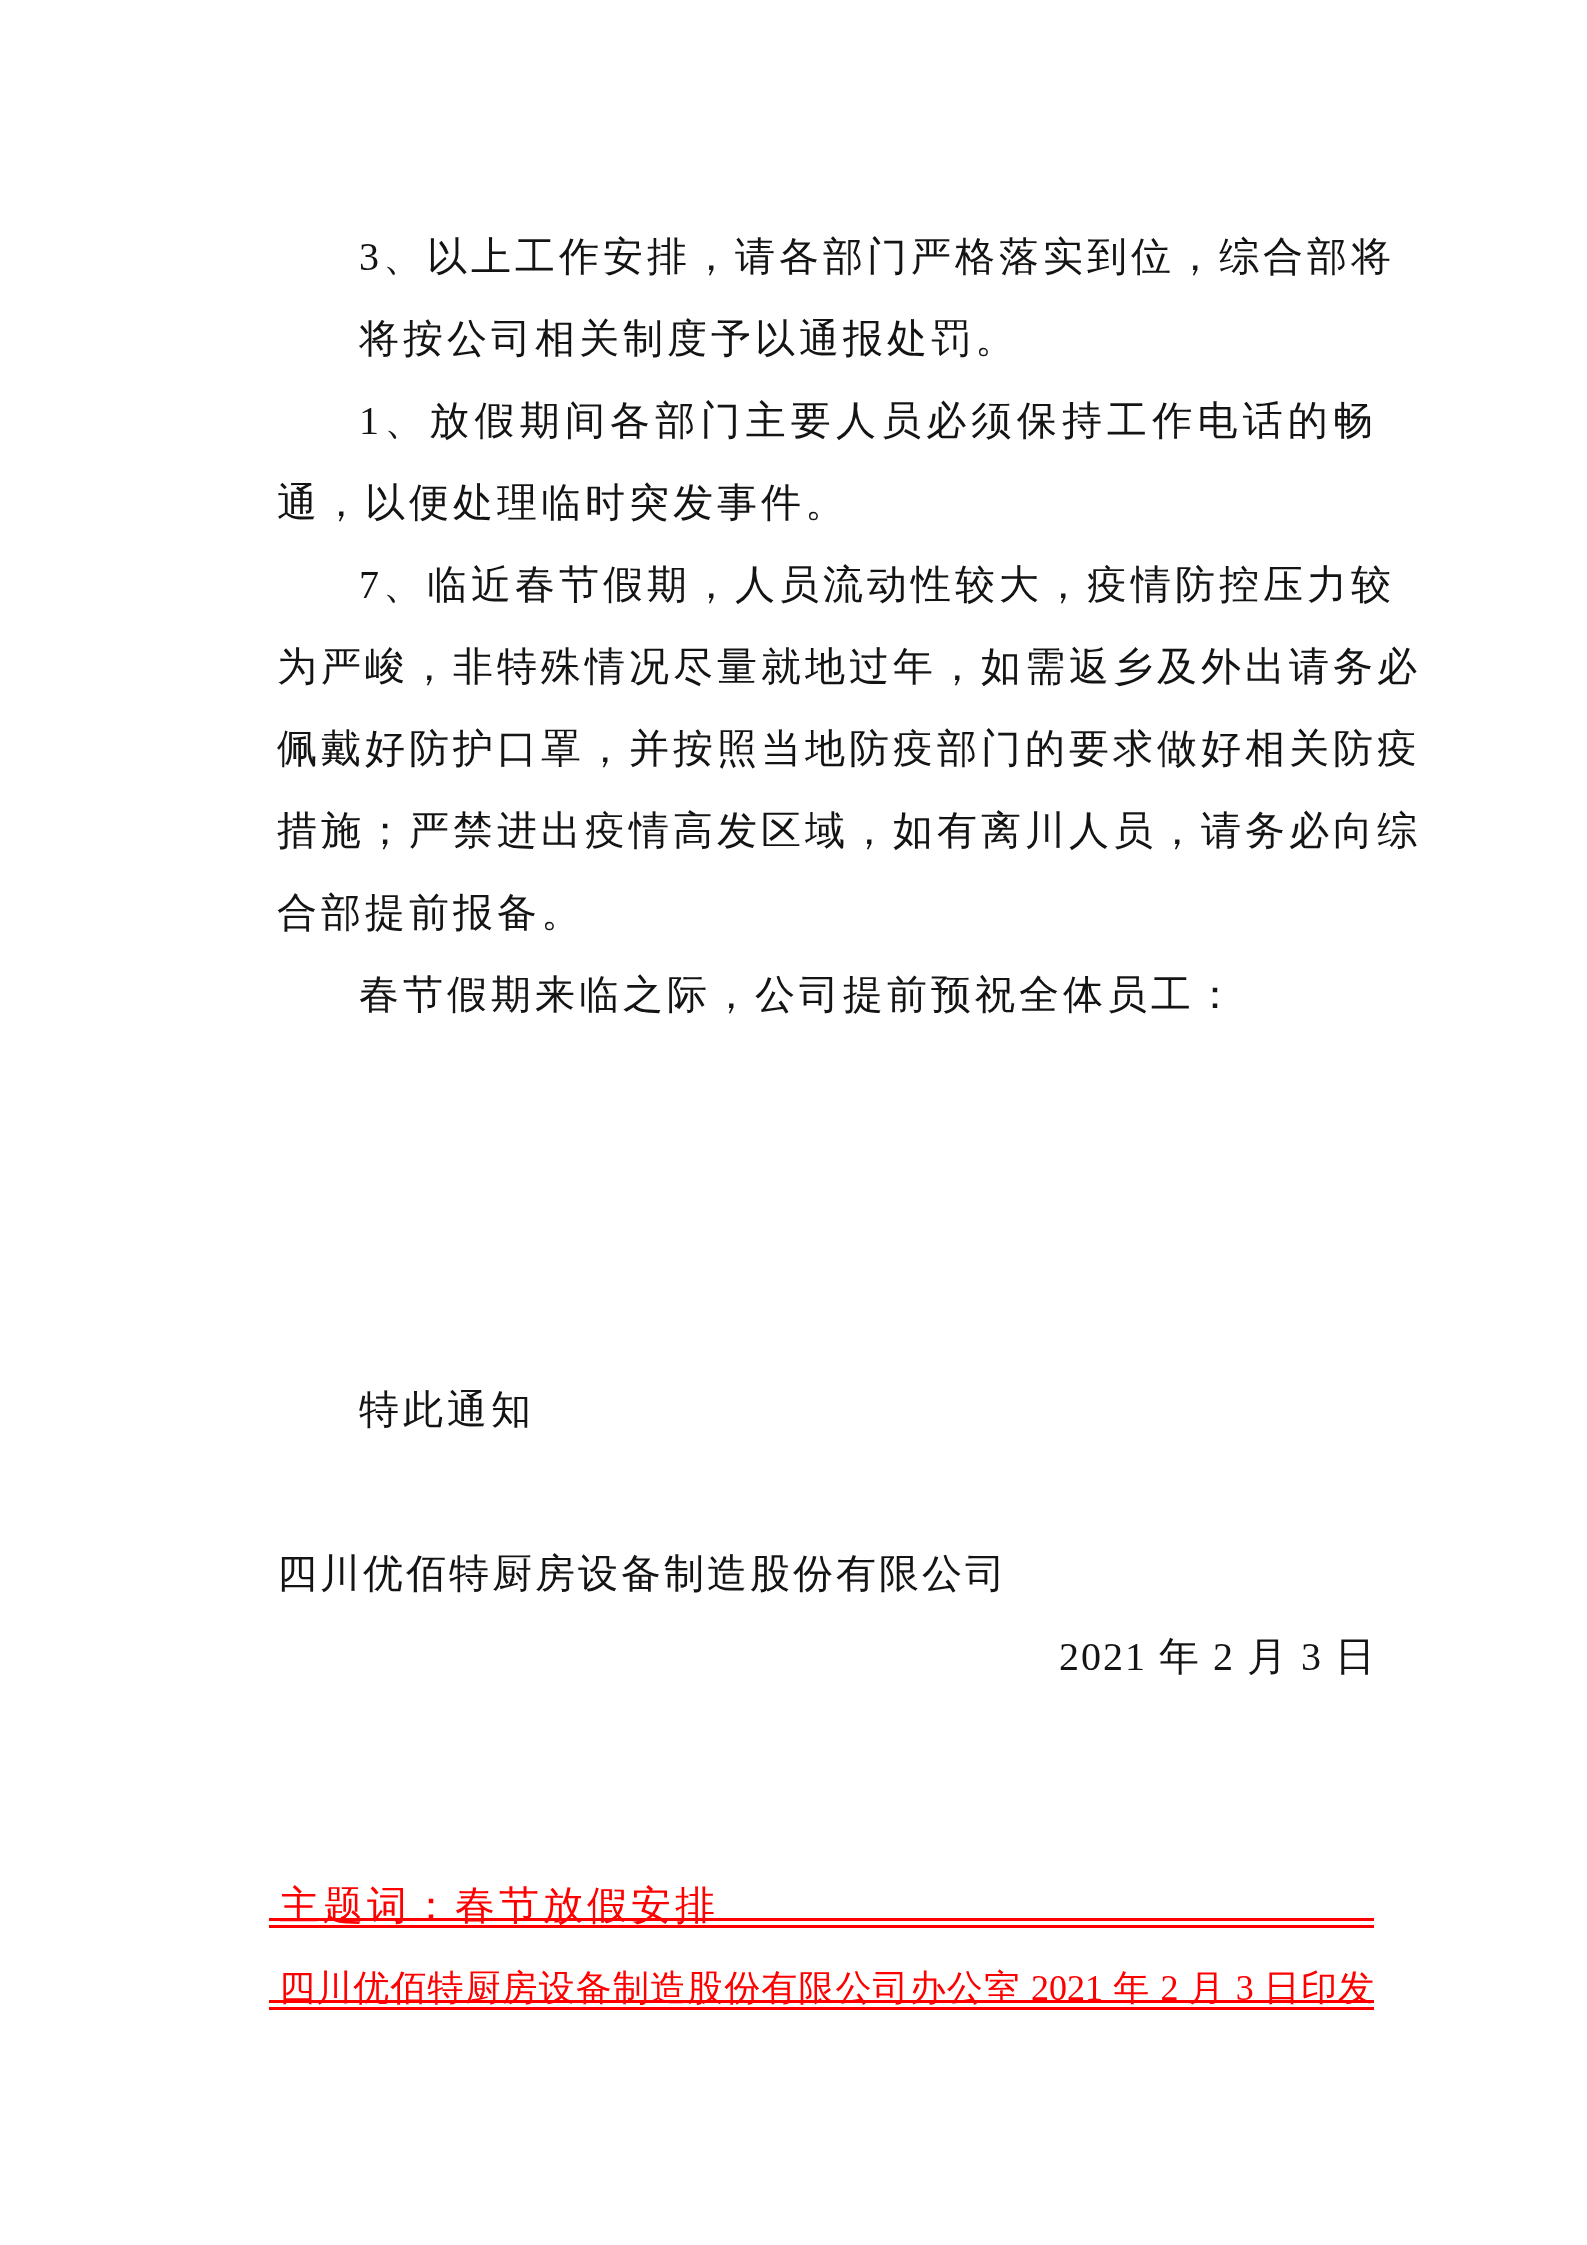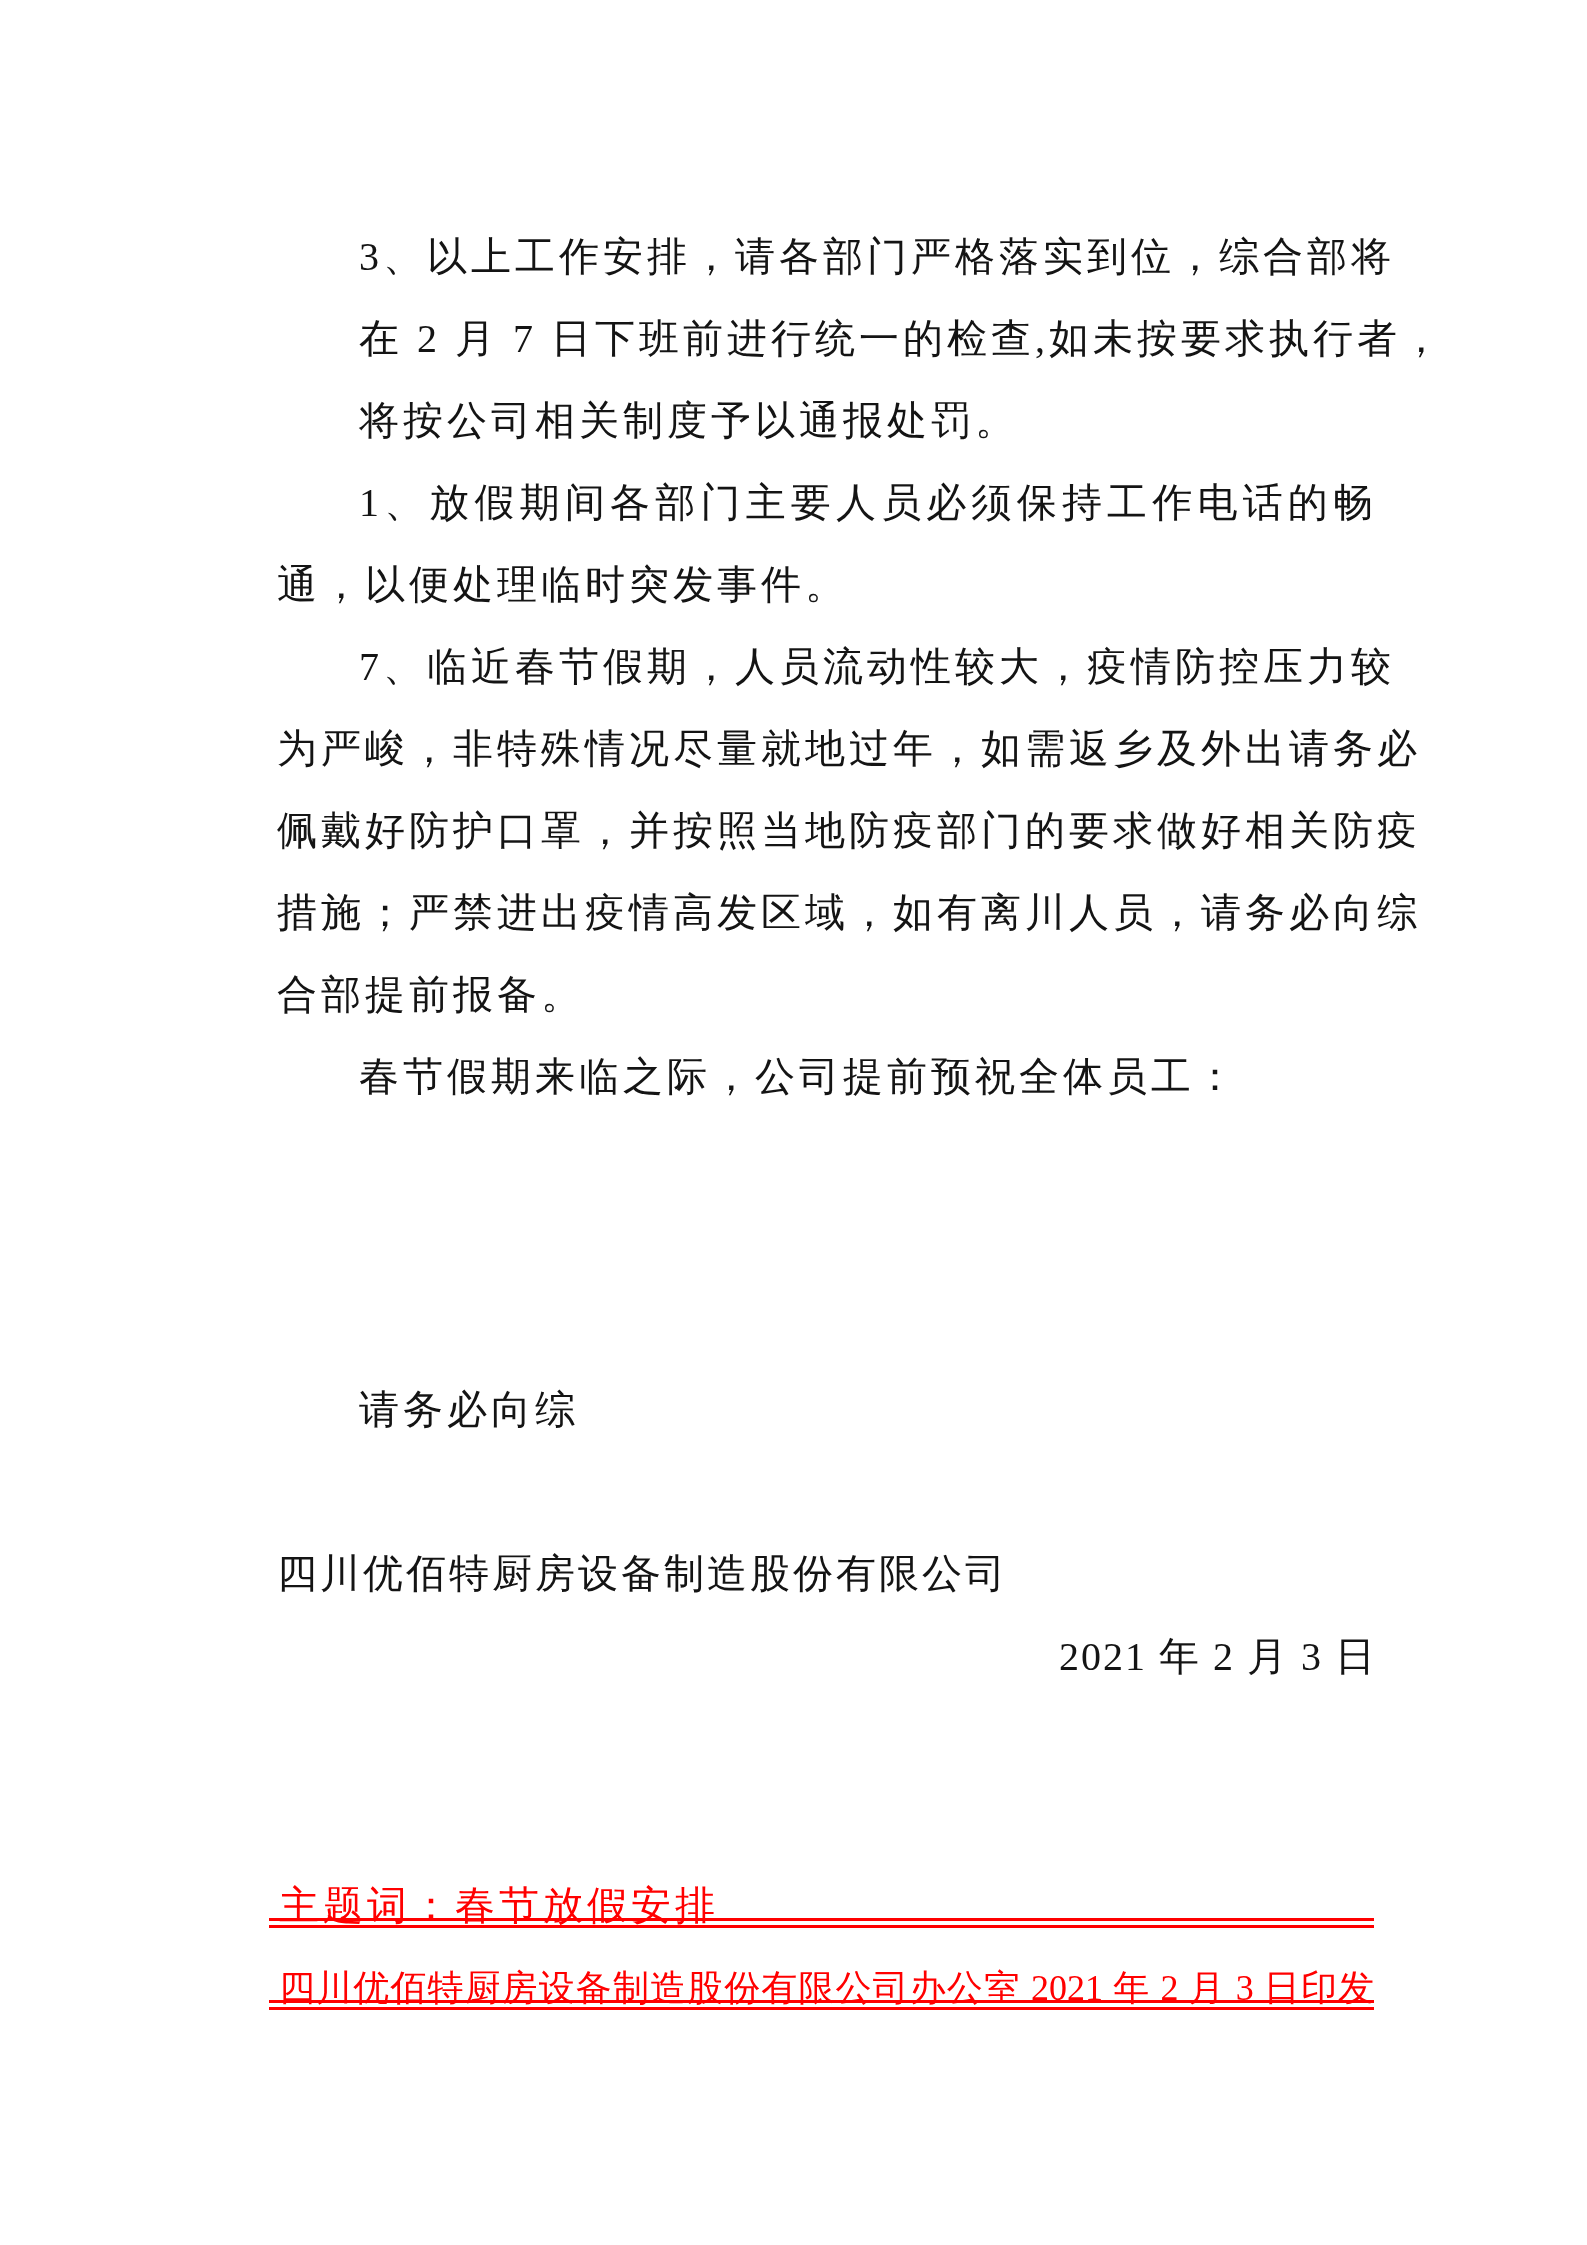--- a/index.html
+++ b/index.html
@@ -91,33 +91,32 @@
     text-align-last: justify;
   }
 </style>
 </head>
 <body>
 
 <div class="page">
 
   <div class="body-text">
     <div class="line indent full">3、以上工作安排，请各部门严格落实到位，综合部将</div>
-    <div class="line indent full">在 2 月 7 日下班前进行统一的检查,如未按要求执行者，</div>
     <div class="line indent">将按公司相关制度予以通报处罚。</div>
     <div class="line indent full">1、放假期间各部门主要人员必须保持工作电话的畅</div>
     <div class="line">通，以便处理临时突发事件。</div>
     <div class="line indent full">7、临近春节假期，人员流动性较大，疫情防控压力较</div>
     <div class="line full">为严峻，非特殊情况尽量就地过年，如需返乡及外出请务必</div>
     <div class="line full">佩戴好防护口罩，并按照当地防疫部门的要求做好相关防疫</div>
     <div class="line full">措施；严禁进出疫情高发区域，如有离川人员，请务必向综</div>
     <div class="line">合部提前报备。</div>
     <div class="line indent">春节假期来临之际，公司提前预祝全体员工：</div>
   </div>
 
-  <div class="closing">请务必向综</div>
+  <div class="closing">特此通知</div>
 
   <div class="sig-company">四川优佰特厨房设备制造股份有限公司</div>
   <div class="sig-date">2021 年 2 月 3 日</div>
 
   <div class="kw-row kw-subject">主题词：春节放假安排</div>
   <div class="kw-row kw-issue">四川优佰特厨房设备制造股份有限公司办公室 2021 年 2 月 3 日印发</div>
 
 </div>
 
 </body></html>

